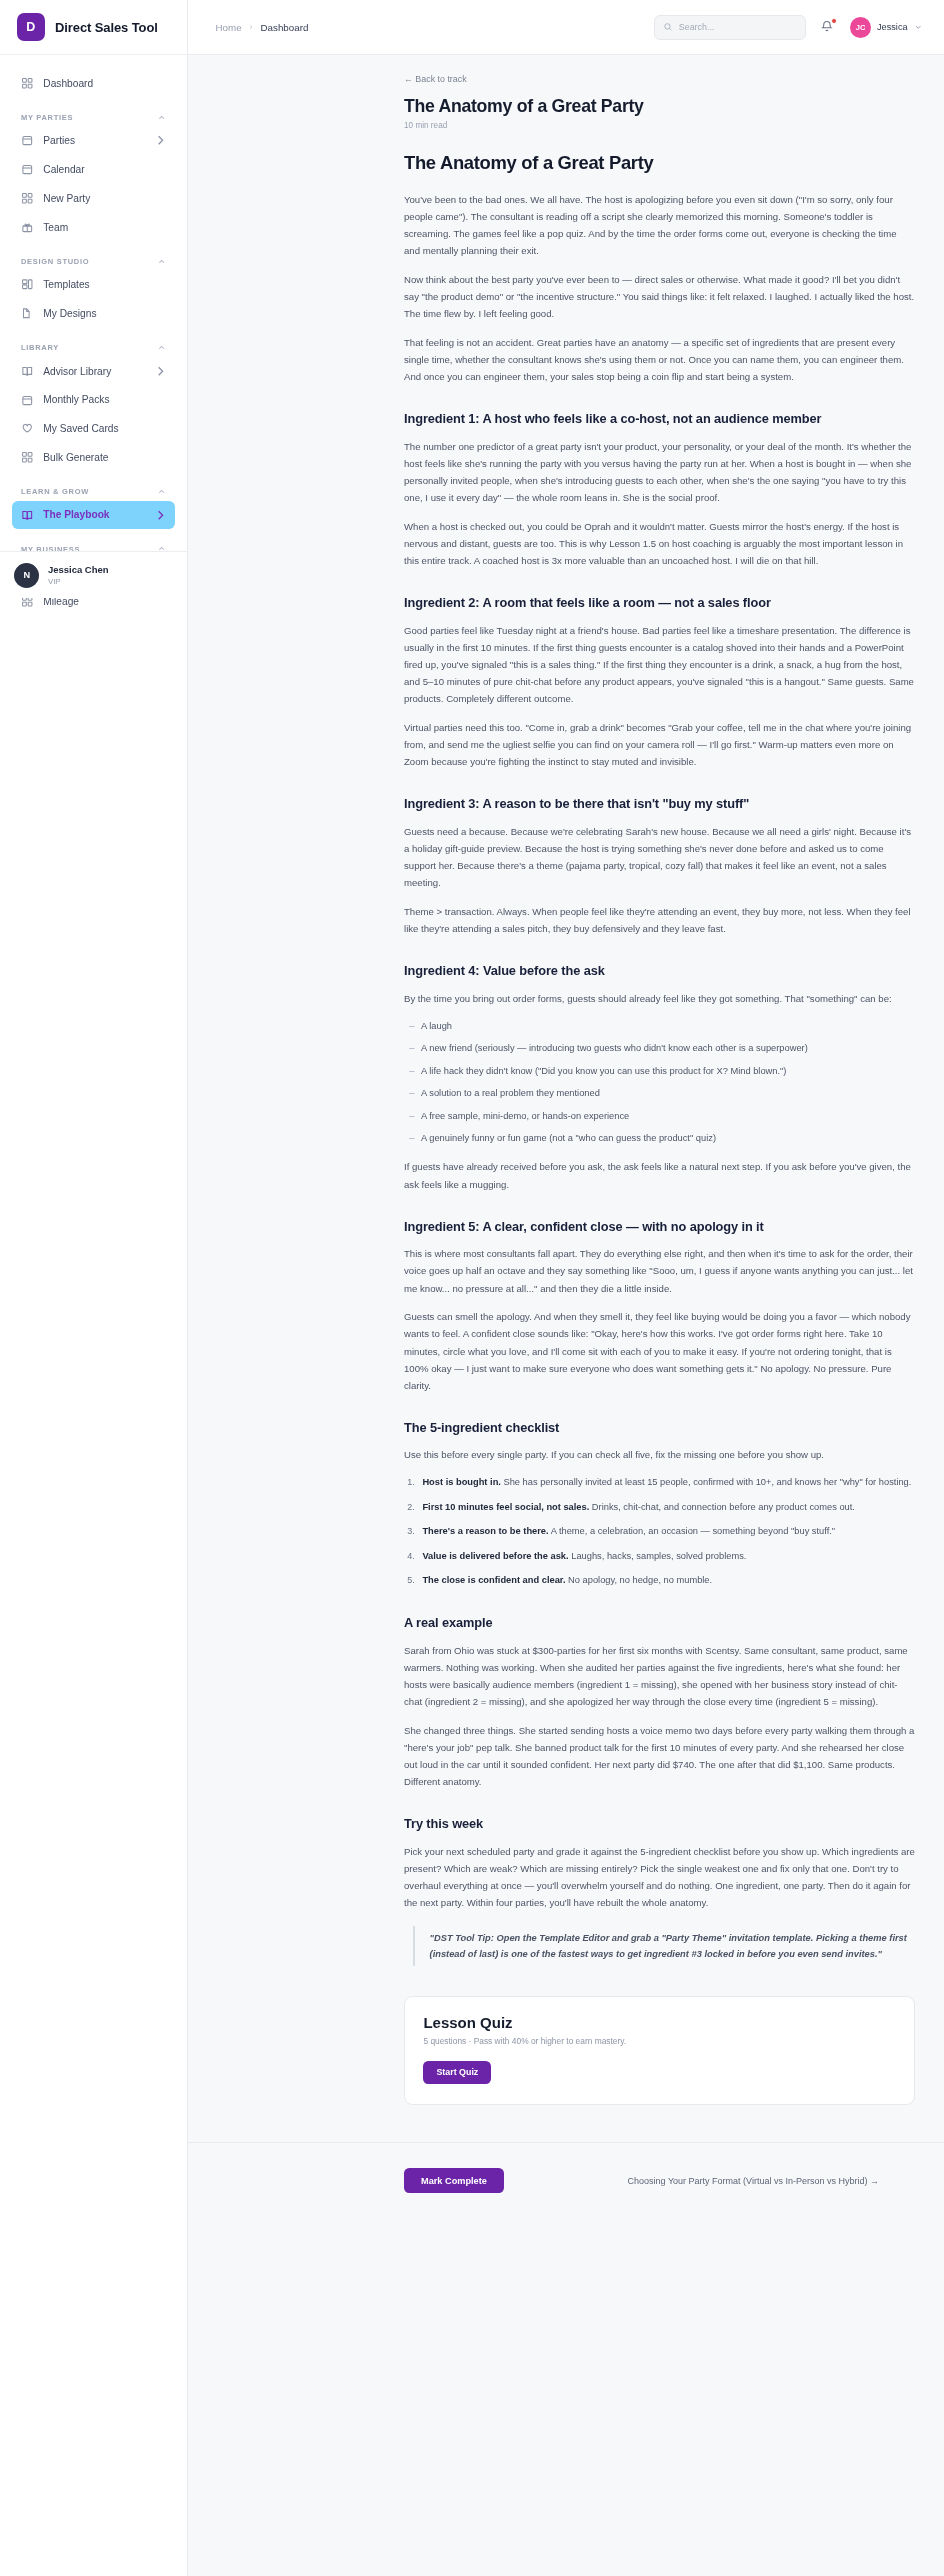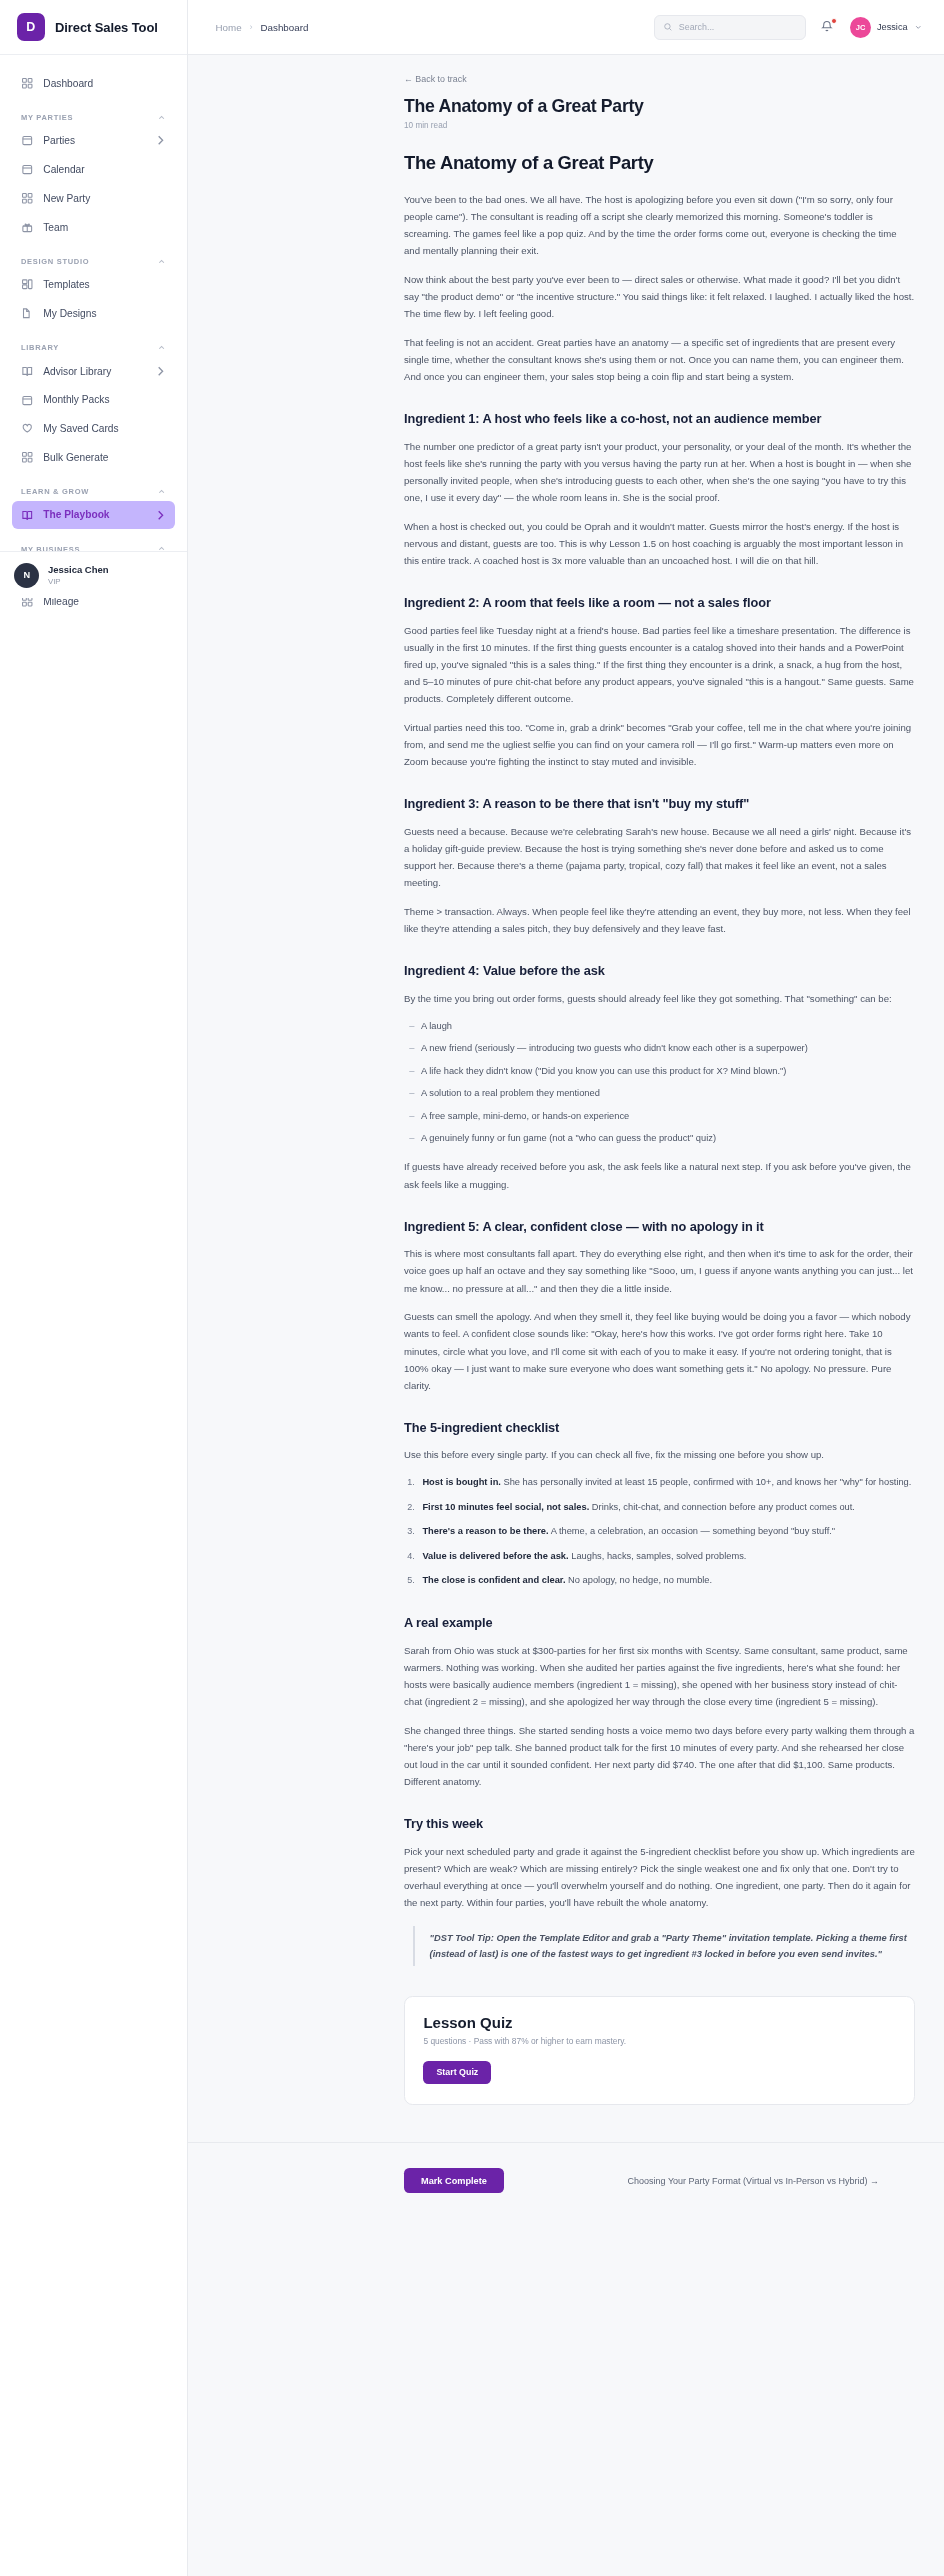--- a/index.html
+++ b/index.html
@@ -41,21 +41,21 @@
 
   .nav { padding: 14.4px 11.8px 6.6px 11.8px; flex: 1 1 auto; overflow: hidden; }
   .nav-item {
     display: flex; align-items: center; gap: 9.8px;
     height: 27.5px; padding: 0 9.2px;
     border-radius: 5.9px;
     color: #424b61; font-size: 10.2px;
     cursor: pointer;
     margin-bottom: 1.3px;
   }
-  .nav-item.active { background: #c4b5fd; color: #7b2fbe; font-weight: bold; }
+  .nav-item.active { background: #7dd3fc; color: #7b2fbe; font-weight: bold; }
   .nav-item.active .ic { stroke: #7b2fbe; }
   .nav-item .chev { margin-left: auto; }
   .ic { width: 12.5px; height: 12.5px; stroke: #8d94a5; stroke-width: 1.7; fill: none; flex: 0 0 12.5px; }
 
   .nav-group {
     display: flex; align-items: center;
     padding: 14.4px 9.2px 5.2px 9.2px;
     font-size: 7.5px; letter-spacing: 0.7px;
     color: #9aa1b1; font-weight: bold;
   }
@@ -486,21 +486,21 @@
         <p>She changed three things. She started sending hosts a voice memo two days before every party walking them through a "here's your job" pep talk. She banned product talk for the first 10 minutes of every party. And she rehearsed her close out loud in the car until it sounded confident. Her next party did $740. The one after that did $1,100. Same products. Different anatomy.</p>
 
         <h2>Try this week</h2>
         <p>Pick your next scheduled party and grade it against the 5-ingredient checklist before you show up. Which ingredients are present? Which are weak? Which are missing entirely? Pick the single weakest one and fix only that one. Don't try to overhaul everything at once — you'll overwhelm yourself and do nothing. One ingredient, one party. Then do it again for the next party. Within four parties, you'll have rebuilt the whole anatomy.</p>
         <div class="callout">
           <p>"DST Tool Tip: Open the Template Editor and grab a "Party Theme" invitation template. Picking a theme first (instead of last) is one of the fastest ways to get ingredient #3 locked in before you even send invites."</p>
         </div>
 
         <div class="quiz-card">
           <div class="quiz-title">Lesson Quiz</div>
-          <div class="quiz-sub">5 questions · Pass with 87% or higher to earn mastery.</div>
+          <div class="quiz-sub">5 questions · Pass with 40% or higher to earn mastery.</div>
           <button class="quiz-btn">Start Quiz</button>
         </div>
       </article>
 
       <div class="footer-bar">
         <button class="complete-btn">Mark Complete</button>
         <span class="next-link">Choosing Your Party Format (Virtual vs In-Person vs Hybrid) →</span>
       </div>
 
     </div>

